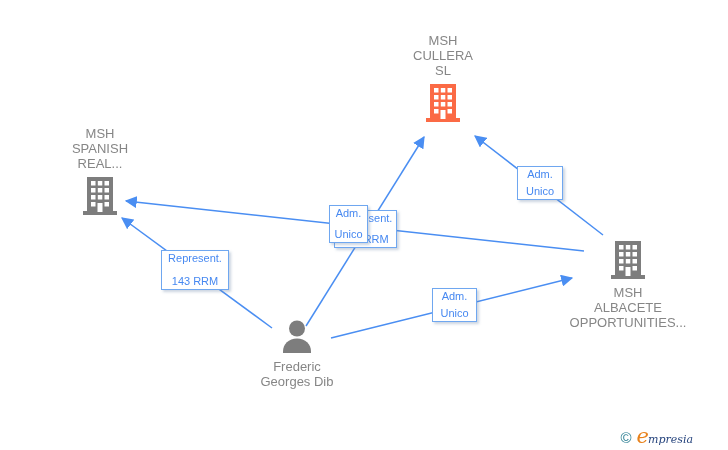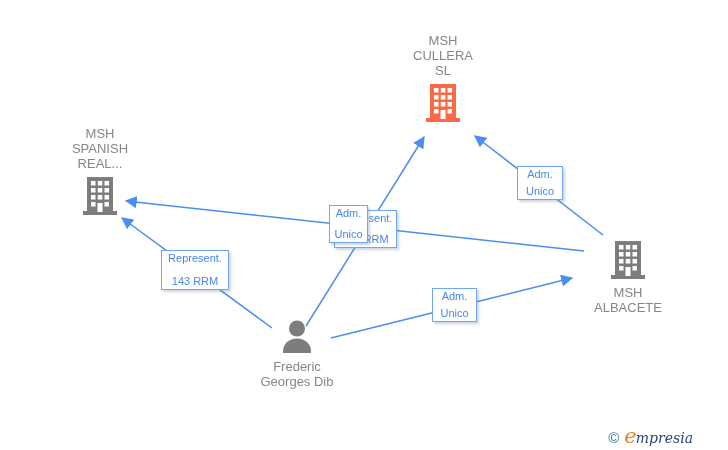--- a/index.html
+++ b/index.html
@@ -36,21 +36,21 @@
   .lbl-left     {left:161px;top:250px;width:68px;height:40px;z-index:2;}
   .lbl-bottom   {left:432px;top:288px;width:45px;height:34px;z-index:2;}
 
   
   #watermark{
     position:absolute;right:3px;bottom:4px;z-index:4;display:flex;align-items:baseline;
     font-family:"DejaVu Serif","Liberation Serif",serif;
   }
   .wm-copy{color:#2b7f93;font-size:15px;margin-right:5px;font-family:"Liberation Sans",sans-serif;}
   .wm-e{color:#e8821c;font-style:italic;font-size:21px;line-height:18px;}
-  .wm-rest{color:#27457e;font-style:italic;font-size:14px;margin-left:-1px;}
+  .wm-rest{color:#27457e;font-style:italic;font-size:11px;margin-left:-1px;}
 </style>
 </head>
 <body>
 
 <div id="canvas">
 
   <svg id="edges" width="728" height="450" viewBox="0 0 728 450">
     <defs>
       <marker id="arrowhead" viewBox="0 0 10 10" refX="9" refY="5" markerWidth="8" markerHeight="8" orient="auto">
         <path d="M0,0 L10,5 L0,10 z"></path>
@@ -131,20 +131,21 @@
         <rect x="9" y="18" width="4.5" height="4.5"></rect>
           <rect x="15.8" y="18" width="4.5" height="4.5"></rect>
           <rect x="22.5" y="18" width="4.5" height="4.5"></rect>
         <rect x="9" y="25" width="4.5" height="4.5"></rect>
           <rect x="22.5" y="25" width="4.5" height="4.5"></rect>
         <rect x="15.5" y="26" width="5" height="9"></rect>
       </g>
     </svg>
     <span class="node-line">MSH</span>
     <span class="node-line">ALBACETE</span>
+    <span class="node-line">OPPORTUNITIES...</span>
   </div>
 
   <div class="node" style="left:237px;top:320px;width:120px;">
     <svg class="icon-gap-above" width="32" height="33" viewBox="0 0 32 33">
       <g fill="#7d7d7d">
         <circle cx="16" cy="8.5" r="8"></circle>
         <path d="M16,18.5 c-8.3,0 -14,5.6 -14,13 v1.5 h28 v-1.5 c0,-7.4 -5.7,-13 -14,-13 z"></path>
       </g>
     </svg>
     <span class="node-line">Frederic</span>

